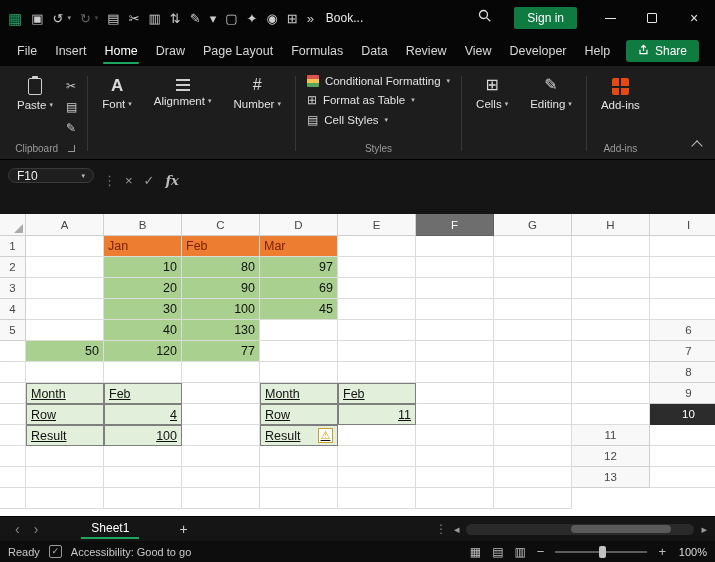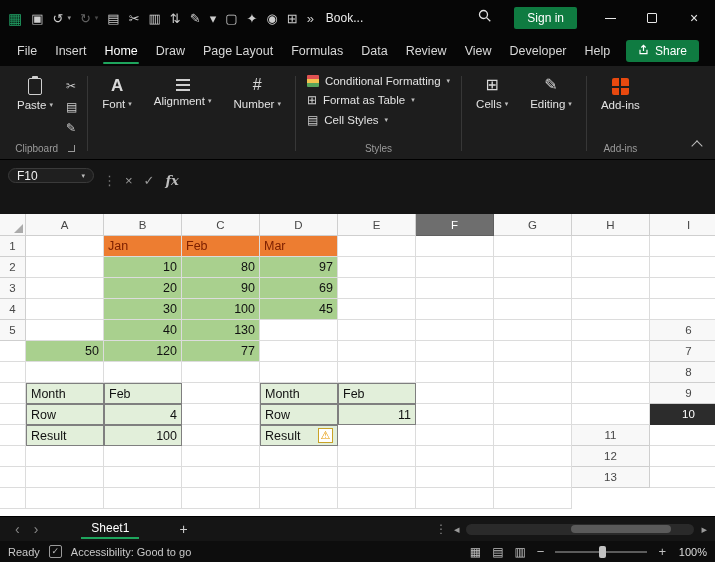--- a/index.html
+++ b/index.html
@@ -68,21 +68,21 @@
   .gh { background:#f8f8f8; border-right:1px solid #cfcfcf; border-bottom:1px solid #cfcfcf; color:#474747; font-size:11.5px; display:flex; align-items:center; justify-content:center; }
   .ch.selc { background:#6e6e6e; color:#fff; border-color:#5f5f5f; }
   .rh.selr { background:#2c2c2c; color:#fff; border-color:#2c2c2c; }
   .corner { position:relative; }
   .corner-tri { position:absolute; right:2px; bottom:2px; width:0; height:0; border-left:9px solid transparent; border-bottom:9px solid #ababab; }
   .cell { position:relative; display:flex; align-items:center; padding:0 4px; border-right:1px solid #dcdcdc; border-bottom:1px solid #dcdcdc; font-size:12.5px; color:#111; background:#fff; }
   .a-r { justify-content:flex-end; }
   .a-c { justify-content:center; }
   .s-o { background:#ED7D31; color:#7e2000; }
   .s-g { background:#A9D08E; }
-  .s-t { background:#E2EFDA; border:1px solid #7f7f7f; }
+  .s-t { background:#E2EFDA; border:1px solid #7f7f7f;text-decoration:underline; }
   .err::after { content:""; position:absolute; left:-2px; top:-2px; right:-3px; bottom:-3px; border:2.5px solid #e11b1b; z-index:4; pointer-events:none; }
   .err::before { content:""; position:absolute; left:0; top:0; border-top:6px solid #2f9e44; border-right:6px solid transparent; z-index:2; }
   .warn-ic { margin-left:auto; width:15px; height:15px; background:#fff; border:1px solid #c9a227; display:flex; align-items:center; justify-content:center; font-size:11px; color:#e59700; line-height:1; }
 
   
   .tabbar { height:25px; background:#151515; display:flex; align-items:center; color:#cfcfcf; padding:0 8px; border-top:1px solid #000; }
   .nav { font-size:14px; color:#8a8a8a; padding:0 7px; }
   .sheettab { margin-left:32px; position:relative; color:#fff; font-size:12px; padding:3px 14px 5px; }
   .sheettab::after { content:""; position:absolute; left:4px; right:4px; bottom:1px; height:2.5px; background:#1ea55d; }
   .addsheet { margin-left:30px; color:#cfcfcf; font-size:14px; padding:0 6px; }

